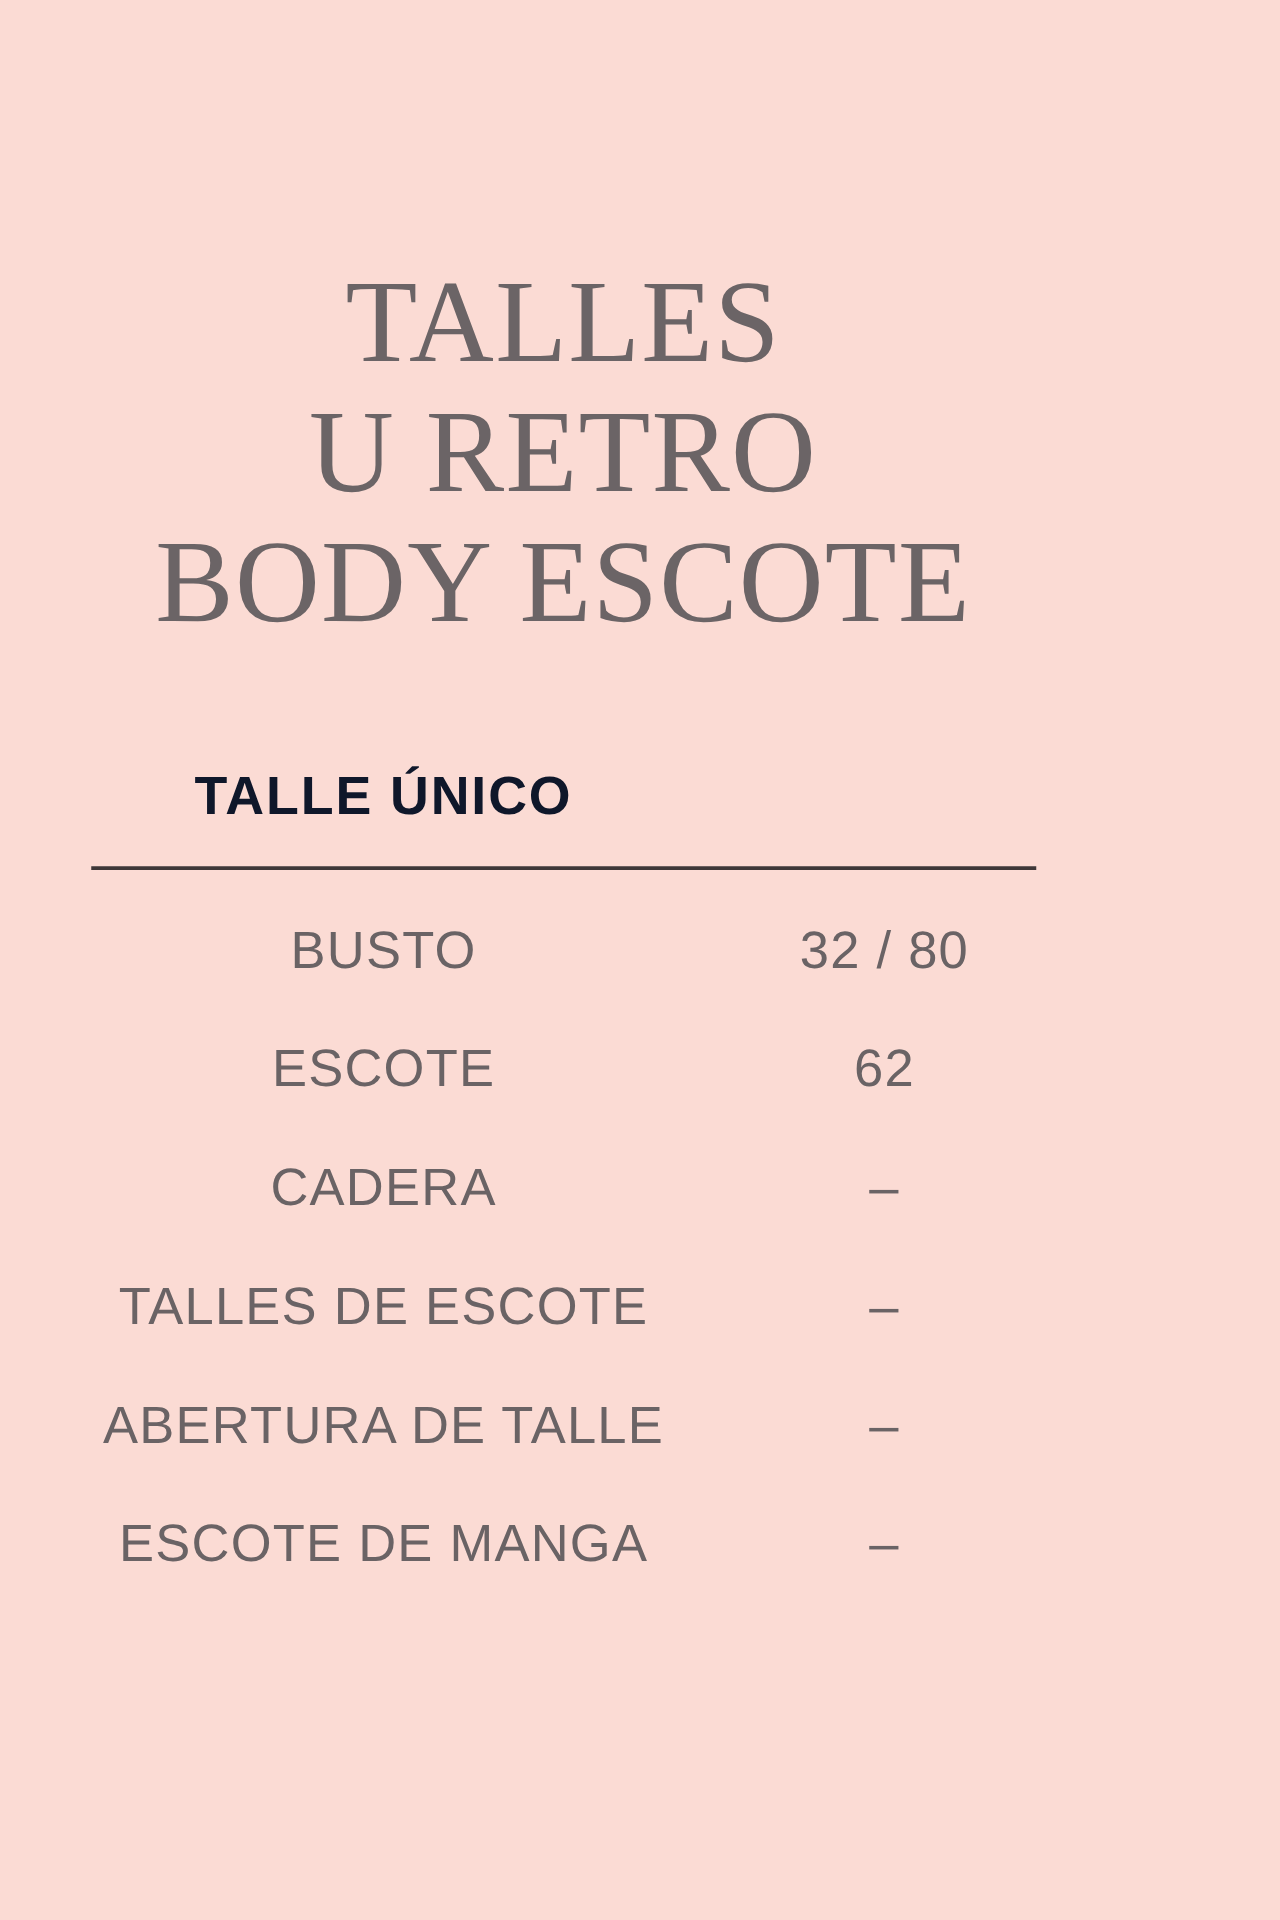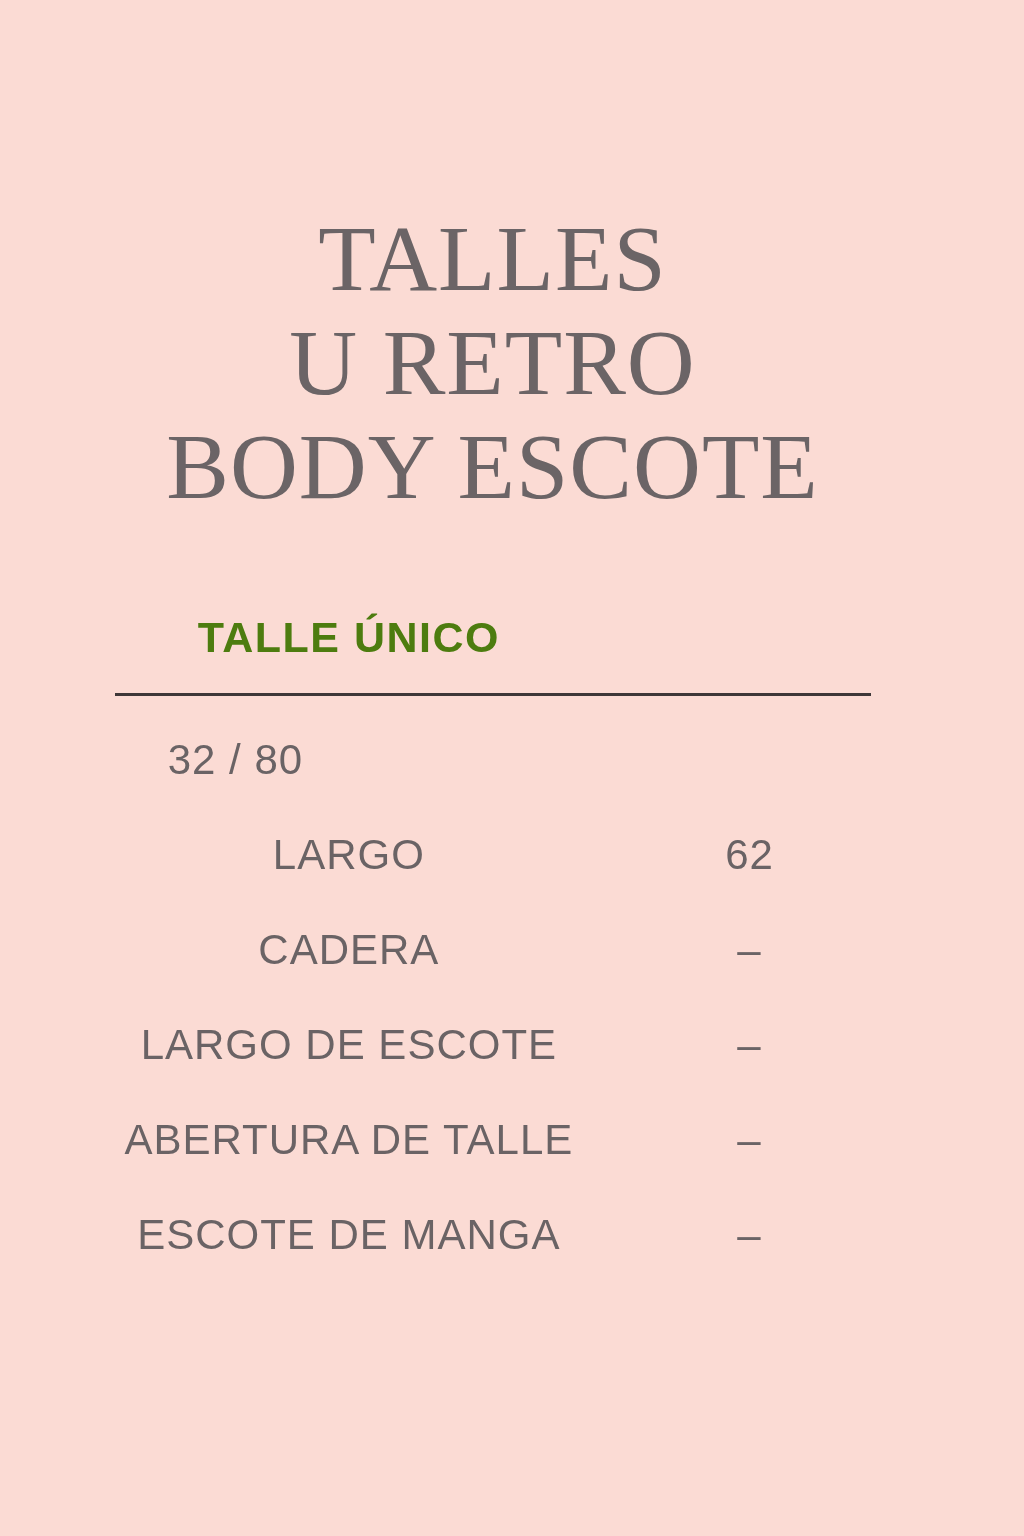--- a/index.html
+++ b/index.html
@@ -13,21 +13,20 @@
     background: #fbdbd4;
     font-family: "Liberation Sans", sans-serif;
     color: #6a6365;
     overflow: hidden;
   }
 
   .sheet {
     width: 901px;
     height: 1536px;
     position: relative;
-    margin-left: 42px;
   }
 
   
   .title {
     padding-top: 206px;
     text-align: center;
     font-family: "Liberation Serif", serif;
     font-weight: 400;
     font-size: 94px;
     line-height: 104px;
@@ -41,21 +40,21 @@
     margin: 95px auto 0 auto;
   }
 
   .thead {
     display: flex;
     justify-content: space-between;
     font-weight: 700;
     font-size: 43px;
     line-height: 48px;
     letter-spacing: 1.5px;
-    color: #4d7c0f;
+    color: #0f172a;
   }
 
   .cell-label {
     width: 62%;
     text-align: center;
   }
 
   .cell-value {
     width: 32%;
     text-align: center;
@@ -97,35 +96,36 @@
 
     <div class="thead">
       <div class="cell-label">TALLE ÚNICO</div>
     </div>
 
     <hr class="rule">
 
     <div class="tbody">
 
       <div class="trow">
+        <div class="cell-label">BUSTO</div>
         <div class="cell-value">32 / 80</div>
       </div>
 
       <div class="trow">
-        <div class="cell-label">LARGO</div>
+        <div class="cell-label">ESCOTE</div>
         <div class="cell-value">62</div>
       </div>
 
       <div class="trow">
         <div class="cell-label">CADERA</div>
         <div class="cell-value">–</div>
       </div>
 
       <div class="trow">
-        <div class="cell-label">LARGO DE ESCOTE</div>
+        <div class="cell-label">TALLES DE ESCOTE</div>
         <div class="cell-value">–</div>
       </div>
 
       <div class="trow">
         <div class="cell-label">ABERTURA DE TALLE</div>
         <div class="cell-value">–</div>
       </div>
 
       <div class="trow">
         <div class="cell-label">ESCOTE DE MANGA</div>

